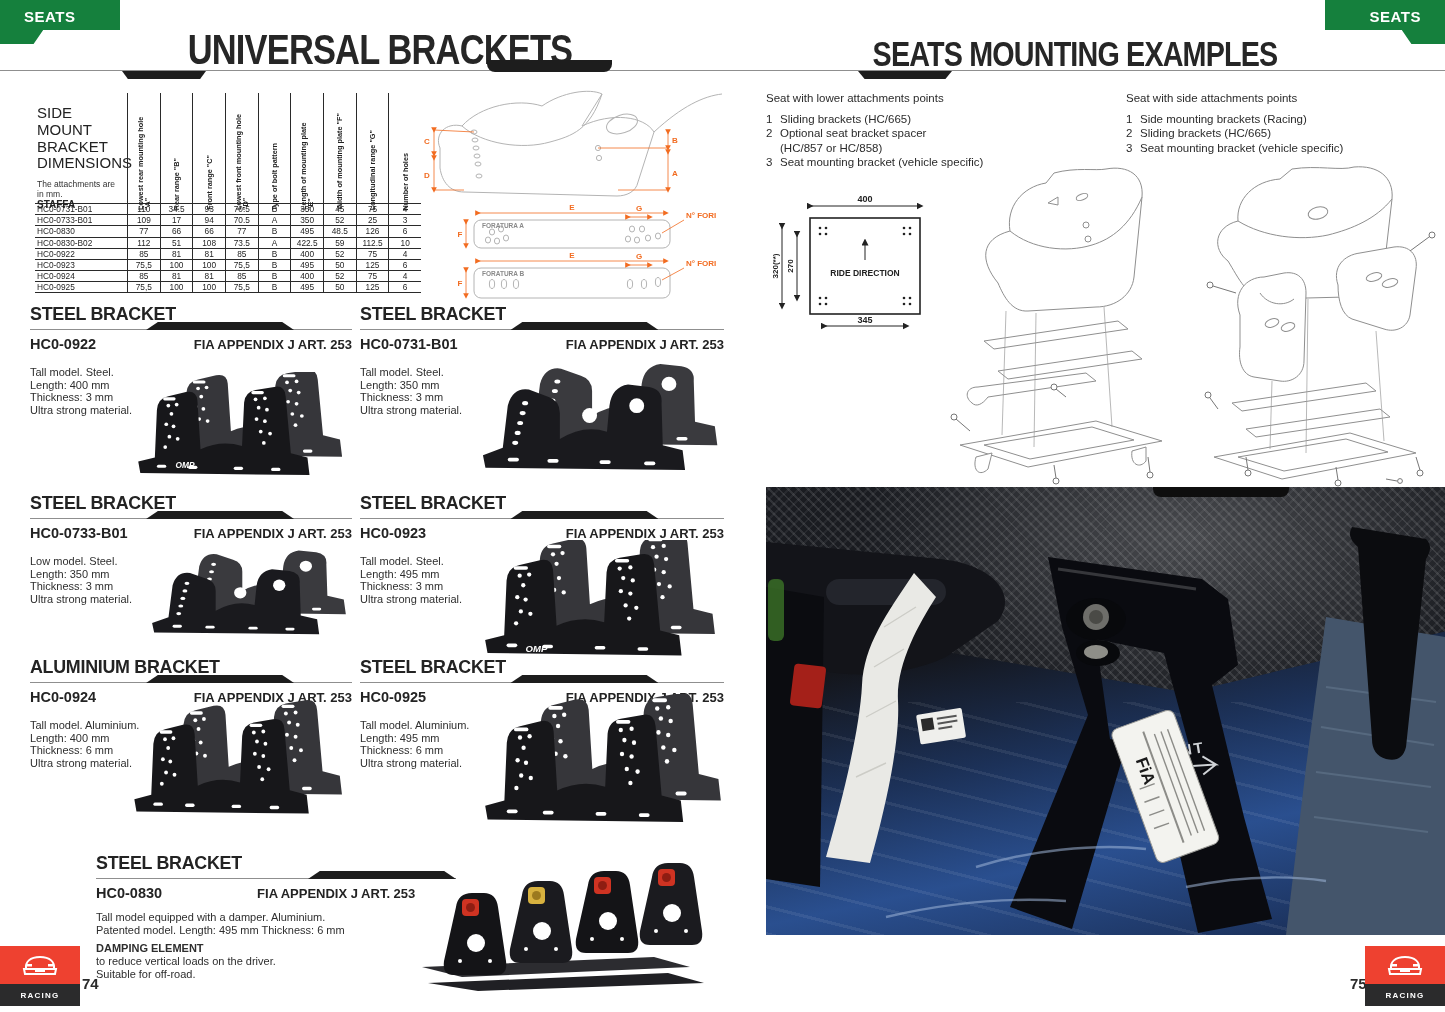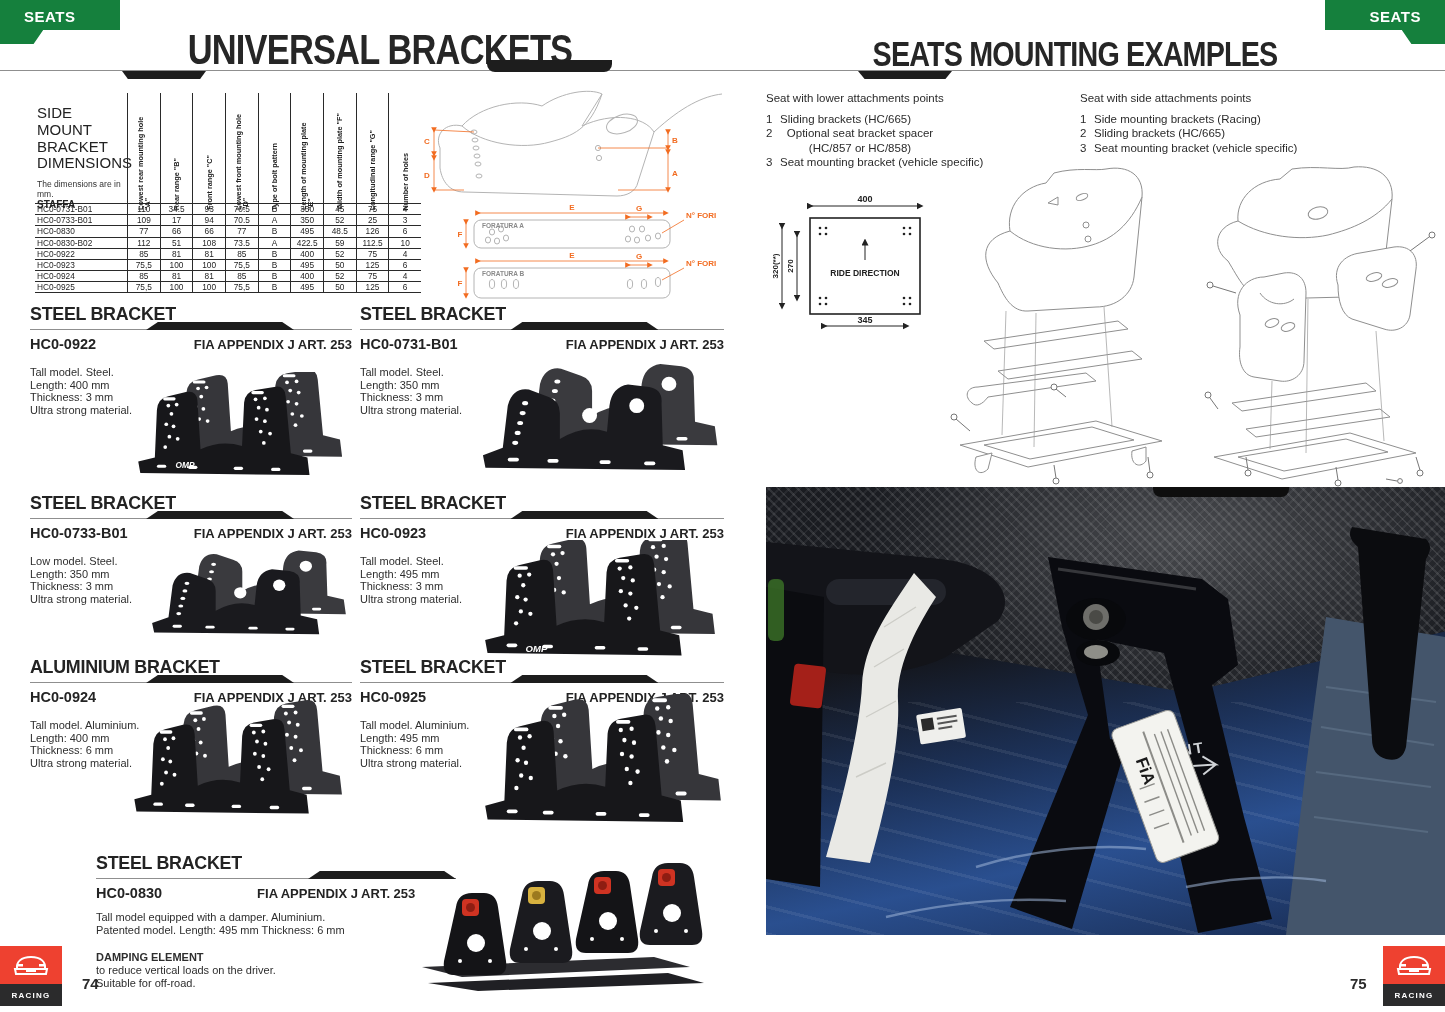--- a/index.html
+++ b/index.html
@@ -42,49 +42,49 @@
   
   .product{position:absolute;}
   .ptype{font-size:19px;font-weight:bold;letter-spacing:-.3px;transform:scaleX(.94);transform-origin:left;}
   .prule{position:relative;height:1px;background:var(--rule);margin-top:4px;}
   .trap{position:absolute;right:18%;bottom:0;width:148px;height:8px;background:#1d1d1d;
     clip-path:polygon(0 100%,8% 0,92% 0,100% 100%);}
   .pmeta{display:flex;justify-content:space-between;margin-top:6px;align-items:baseline;}
   .pcode{font-weight:bold;font-size:14.5px;}
   .pcert{font-weight:bold;font-size:13px;}
   .pdesc{margin-top:14px;font-size:11px;line-height:1.15;color:#2e2e2e;}
-  .pdesc .bold{font-weight:bold;margin-top:15px;}
+  .pdesc .bold{font-weight:bold;margin-top:6px;}
   .pimg{position:absolute;}
   .pimg svg{width:100%;height:100%;}
 
   
   .mount-list{position:absolute;top:92px;font-size:11.5px;color:#2b2b2b;}
   .mount-list h4{font-size:11.5px;font-weight:normal;margin-bottom:8px;}
   .mi{display:flex;gap:6px;line-height:1.25;}
   .mi .n{width:8px;flex:none;}
-  .mi .t{max-width:250px;text-align:center;}
+  .mi .t{max-width:250px;}
 
   
   .photo{position:absolute;left:766px;top:487px;width:679px;height:448px;overflow:hidden;background:#101218;}
   .ph-base{position:absolute;inset:0;background:linear-gradient(168deg,#101218 0%,#14161c 34%,#1c3158 55%,#2a4f8f 74%,#1d3562 92%,#152647 100%);}
   .ph-carbon{position:absolute;left:0;top:0;width:100%;height:62%;
     background-color:#1a1c21;
     background-image:
       radial-gradient(ellipse at 62% 18%,rgba(255,255,255,.20),transparent 55%),
       repeating-linear-gradient(45deg,rgba(255,255,255,.10) 0 2px,transparent 2px 7px),
       repeating-linear-gradient(-45deg,rgba(255,255,255,.06) 0 2px,transparent 2px 7px);
     clip-path:polygon(0 0,100% 0,100% 52%,62% 74%,28% 60%,0 46%);}
   .ph-floor{position:absolute;left:0;bottom:0;width:100%;height:52%;
     background-image:repeating-linear-gradient(14deg,rgba(255,255,255,.07) 0 3px,transparent 3px 26px);}
   .ph-art{position:absolute;inset:0;}
   .ph-toptab{position:absolute;left:57%;top:0;width:20%;height:10px;background:#0e0e0e;border-radius:0 0 8px 8px;}
 
   
   .pageno{position:absolute;font-weight:bold;font-size:15px;color:#2b2b2b;}
-  .badge{position:absolute;bottom:6px;width:62px;}
+  .badge{position:absolute;bottom:6px;width:80px;}
   .badge .red{height:38px;background:var(--badge-red);display:flex;align-items:center;justify-content:center;}
   .badge .dark{height:22px;background:#2b2b2c;color:#fff;font-size:8px;font-weight:bold;
     letter-spacing:1.2px;display:flex;align-items:center;justify-content:center;}
   .badge-left{left:0;}
   .badge-right{right:0;}
 
   svg text{font-family:"Liberation Sans",sans-serif;}
   .dimtxt{fill:var(--accent-orange);font-size:8px;font-weight:bold;}
   .blktxt{fill:#222;font-weight:bold;}
 </style>
@@ -158,21 +158,21 @@
   <h1 class="display-title title-right">SEATS MOUNTING EXAMPLES</h1>
   <div class="top-rule"></div>
   <div class="hang-tab" style="left:122px;width:84px"></div>
   <div class="round-bar" style="left:487px;top:60px;width:125px;height:12px"></div>
   <div class="hang-tab" style="left:858px;width:94px"></div>
 
   <div class="dim-table">
     <div class="dt-head">
       <div class="cornercell">
         <div class="dt-title">SIDE MOUNT BRACKET DIMENSIONS</div>
-        <div class="dt-sub">The dimensions are in mm.</div>
+        <div class="dt-sub">The attachments are in mm.</div>
         <div class="dt-staffa">STAFFA</div>
       </div>
       <div class="th-rot">
           <span>Lowest rear mounting hole "A"</span>
         </div>
       <div class="th-rot">
           <span>Rear range "B"</span>
         </div>
       <div class="th-rot">
           <span>Front range "C"</span>
@@ -576,21 +576,21 @@
       </div>
     <div class="mi">
         <span class="n">2</span>
         <span class="t" style="max-width:160px">Optional seat bracket spacer (HC/857 or HC/858)</span>
       </div>
     <div class="mi">
         <span class="n">3</span>
         <span class="t">Seat mounting bracket (vehicle specific)</span>
       </div>
   </div>
-  <div class="mount-list" style="left:1080px;width:310px">
+  <div class="mount-list" style="left:1126px;width:310px">
     <h4>Seat with side attachments points</h4>
     <div class="mi">
         <span class="n">1</span>
         <span class="t">Side mounting brackets (Racing)</span>
       </div>
     <div class="mi">
         <span class="n">2</span>
         <span class="t">Sliding brackets (HC/665)</span>
       </div>
     <div class="mi">

